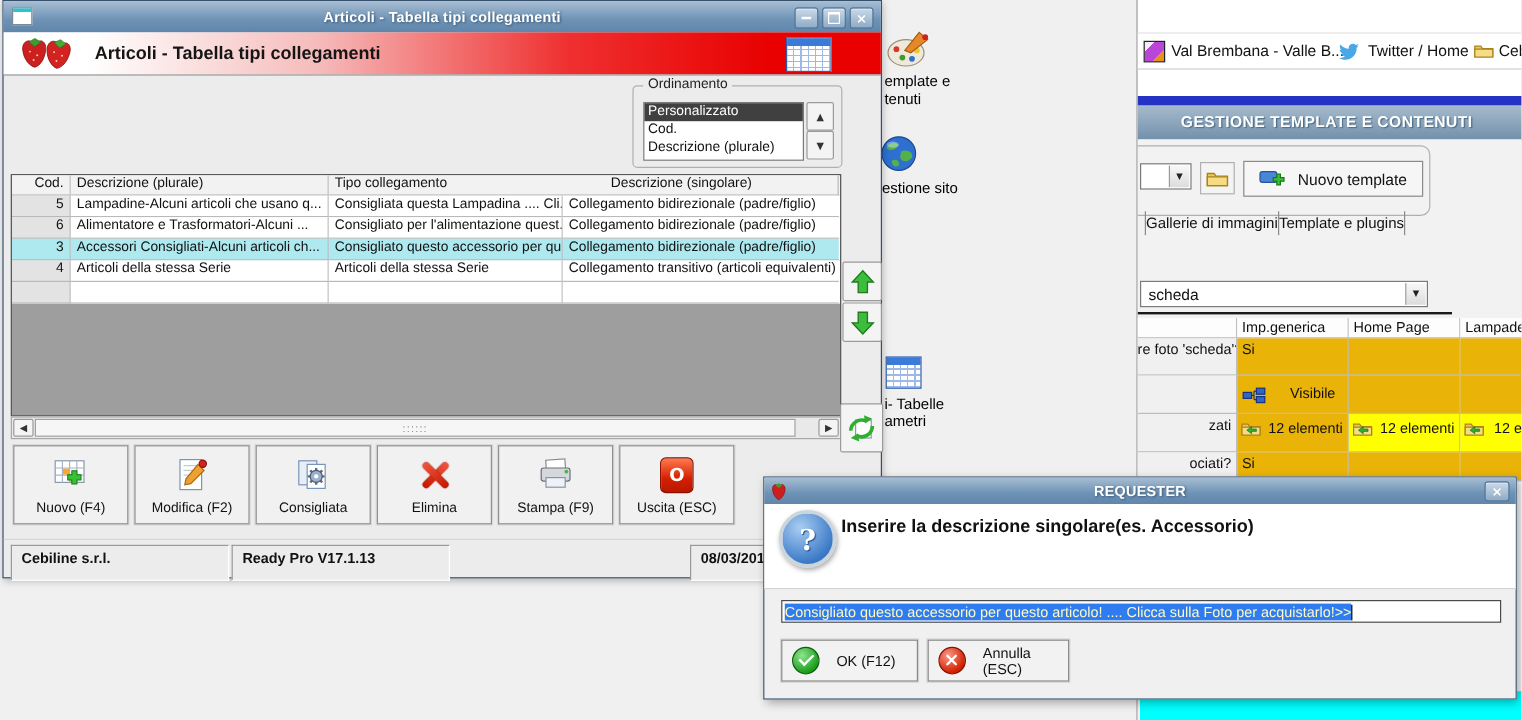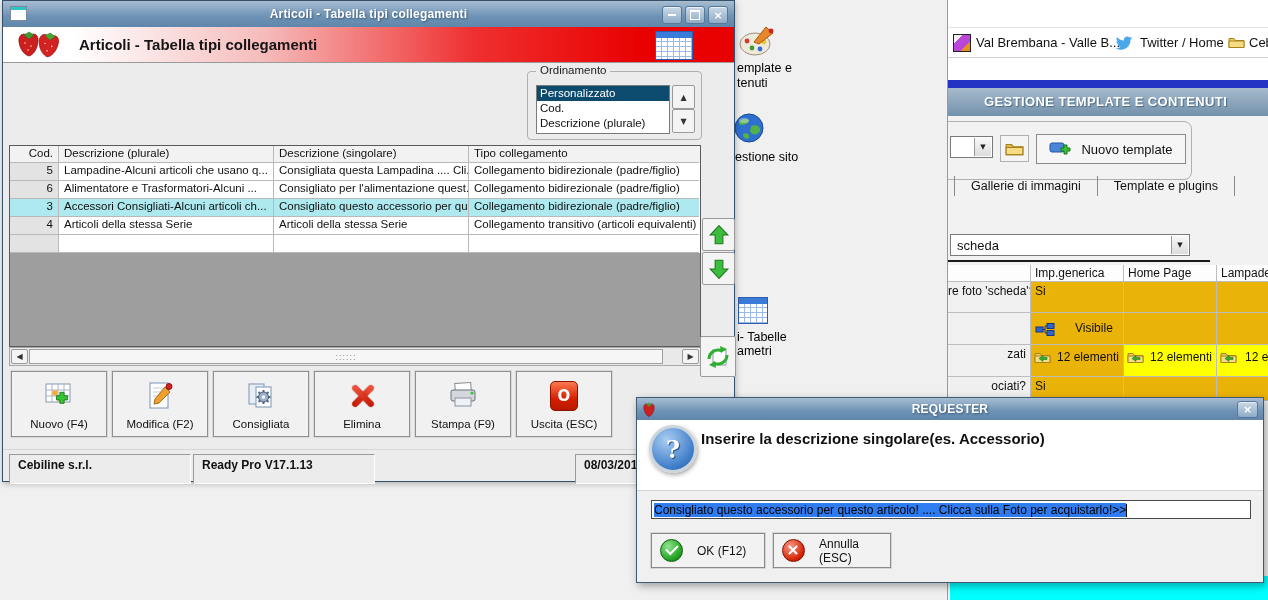--- a/index.html
+++ b/index.html
@@ -26,21 +26,21 @@
              background:linear-gradient(90deg,#ffffff 0px,#ffffff 70px,#f6bcbc 260px,#ef3030 470px,#e90000 640px)}
   .redtitle{left:76px;top:0;line-height:35px;font-weight:bold;font-size:15px;color:#151515}
   .calicon{background-color:#fff;border:1px solid #2d5dae;
            background-image:linear-gradient(#3a7ad8 0 6px,transparent 6px),
              repeating-linear-gradient(90deg,transparent 0 5px,#9db9e8 5px 6px),
              repeating-linear-gradient(transparent 0 4px,#9db9e8 4px 5px)}
   .groupbox{border:1px solid #b0b0b0;border-radius:4px}
   .legend{top:-8px;left:8px;background:#ececec;padding:0 4px;font-size:11.5px;color:#222}
   .listbox{background:#fff;border:1px solid #7a7a7a}
   .listitem{height:15px;line-height:15px;padding-left:3px;font-size:11.5px;white-space:nowrap;overflow:hidden}
-  .listitem.sel{background:#0c4a6e;color:#fff}
+  .listitem.sel{background:#404040;color:#fff}
   .sqbtn{border:1px solid #9a9a9a;background:#f4f4f4;border-radius:2px;display:flex;align-items:center;
          justify-content:center;color:#333;font-size:8px;font-family:"DejaVu Sans",sans-serif}
 
   .mtable{border:1px solid #5a5a5a;background:#9e9e9e;overflow:hidden}
   .mt-row{display:flex;height:18px;background:#fff}
   .mt-row.hdr{height:17px;background:#f4f4f4}
   .mt-cell{border-right:1px solid #b9b9b9;border-bottom:1px solid #b9b9b9;padding:1px 5px 0 5px;
            font-size:11.5px;white-space:nowrap;overflow:hidden;box-sizing:border-box;background:#fff}
   .hdr .mt-cell{background:#f2f2f2}
   .c0{width:49px;text-align:right;background:#e3e3e3}
@@ -72,21 +72,21 @@
        box-shadow:2px 3px 8px rgba(0,0,0,.35)}
   .dlg .titlebar{height:22px}
   .dlg .titletext{line-height:22px}
   .dlgwhite{left:0;right:0;top:22px;height:70px;background:#fff;border-bottom:1px solid #d4d4d4}
   .qicon{width:42px;height:42px;border-radius:50%;border:3px solid #ccd4dc;
          background:radial-gradient(circle at 35% 28%,#a9cdf2,#3e7cc8 70%,#2c5fa6);
          box-shadow:1px 2px 4px rgba(0,0,0,.35);display:flex;align-items:center;justify-content:center}
   .qicon span{color:#fff;font-weight:bold;font-size:24px;font-family:"DejaVu Serif",serif;text-shadow:1px 1px 1px #1c4a86}
   .dlginput{background:#fff;border:1px solid #4a4a4a;height:19px;line-height:19px;font-size:12px;
             white-space:nowrap;overflow:hidden;padding-left:2px;box-sizing:border-box}
-  .selected-text{background:#2f7cf0;color:#000000}
+  .selected-text{background:#2f7cf0;color:#fef9c3}
   .caret{display:inline-block;width:1px;height:13px;background:#000;vertical-align:middle}
   .dlgbtn{background:#f2f2f2;border:1px solid #8a8a8a;box-shadow:0 0 0 1px #d5d5d5;display:flex;align-items:center;
           padding-left:8px;box-sizing:border-box;font-size:12px;cursor:default}
   .sphere{width:21px;height:21px;border-radius:50%;margin-right:14px;position:relative;flex:none}
   .sphere.green{background:radial-gradient(circle at 35% 30%,#8fe48f,#1d9f1d 70%,#127012);border:1px solid #0e5c0e}
   .sphere.red{background:radial-gradient(circle at 35% 30%,#f89a8a,#d42000 70%,#a81800);border:1px solid #801000}
   .check{position:absolute;left:5px;top:5px;width:10px;height:5px;border-left:2px solid #fff;border-bottom:2px solid #fff;transform:rotate(-45deg)}
   .xmark::before,.xmark::after{content:"";position:absolute;left:9px;top:4px;width:2px;height:12px;background:#fff;border-radius:1px}
   .xmark::before{transform:rotate(45deg)}.xmark::after{transform:rotate(-45deg)}
 
@@ -96,21 +96,21 @@
   .bmlabel{font-size:13px;line-height:29px;white-space:nowrap}
   .bluestrip{left:0;right:0;top:80px;height:8px;background:#2433c4}
   .secheader{left:0;right:0;top:88px;height:28px;border-bottom:1px solid #5c7d97;
              background:linear-gradient(#a6bac c,#7694ae);background:linear-gradient(#a6bacc,#7391ab)}
   .sectitle{left:36px;line-height:28px;font-weight:bold;font-size:13px;color:#fff;text-shadow:1px 1px 1px #4a6a84;letter-spacing:.4px}
   .midarea{left:0;right:0;top:116px;bottom:0;background:#f2f2f2}
   .rcombo{background:#fff;border:1px solid #7a7a7a;box-sizing:border-box}
   .combobtn{position:absolute;right:1px;top:1px;bottom:1px;width:16px;background:linear-gradient(#f8f8f8,#dcdcdc);
             border-left:1px solid #9a9a9a;display:flex;align-items:center;justify-content:center;font-size:7px;
             color:#222;font-family:"DejaVu Sans",sans-serif}
-  .rtab{height:20px;line-height:20px;font-size:12.5px;padding:0 16px;border-left:1px solid #8a8a8a;white-space:nowrap}
+  .rtab{height:20px;line-height:20px;font-size:12.5px;padding:0 0;border-left:1px solid #8a8a8a;white-space:nowrap}
   .rtab:last-child{border-right:1px solid #8a8a8a}
   .rgrid{position:absolute;left:0;top:265px;width:364px}
   .rg-row{display:flex}
   .rg-cell{border-right:1px solid #bdbdbd;border-bottom:1px solid #bdbdbd;box-sizing:border-box;background:#eab308;
            font-size:12px;position:relative;white-space:nowrap;overflow:hidden}
   .rg-label{width:83px;background:#f0f0f0;text-align:right;padding:2px 4px 0 0}
   .rg-v1{width:93px}.rg-v2{width:93px}.rg-v3{width:95px}
   .rg-hdr .rg-cell{background:#fdfdfd;padding:1px 0 0 4px;text-align:left}
   .yellow{background:#ffff00 !important}
   .cyanstrip{left:2px;right:0;top:576px;height:24px;background:#00ffff;overflow:hidden;position:absolute}
@@ -321,22 +321,22 @@
         </div>
       <div class="abs sqbtn" style="right:6px;top:37px;width:21px;height:22px">
           <span>▼</span>
         </div>
     </div>
 
     <div class="abs mtable" style="left:6px;top:144px;width:690px;height:200px">
       <div class="mt-row hdr">
         <div class="mt-cell c0">Cod.</div>
         <div class="mt-cell c1">Descrizione (plurale)</div>
+        <div class="mt-cell c3">Tipo collegamento</div>
         <div class="mt-cell c2">Descrizione (singolare)</div>
-        <div class="mt-cell c3">Tipo collegamento</div>
       </div>
       <div class="mt-row">
         <div class="mt-cell c0">5</div>
         <div class="mt-cell c1">Lampadine-Alcuni articoli che usano q...</div>
         <div class="mt-cell c2">Consigliata questa Lampadina .... Cli...</div>
         <div class="mt-cell c3">Collegamento bidirezionale (padre/figlio)</div>
       </div>
       <div class="mt-row">
         <div class="mt-cell c0">6</div>
         <div class="mt-cell c1">Alimentatore e Trasformatori-Alcuni ...</div>

